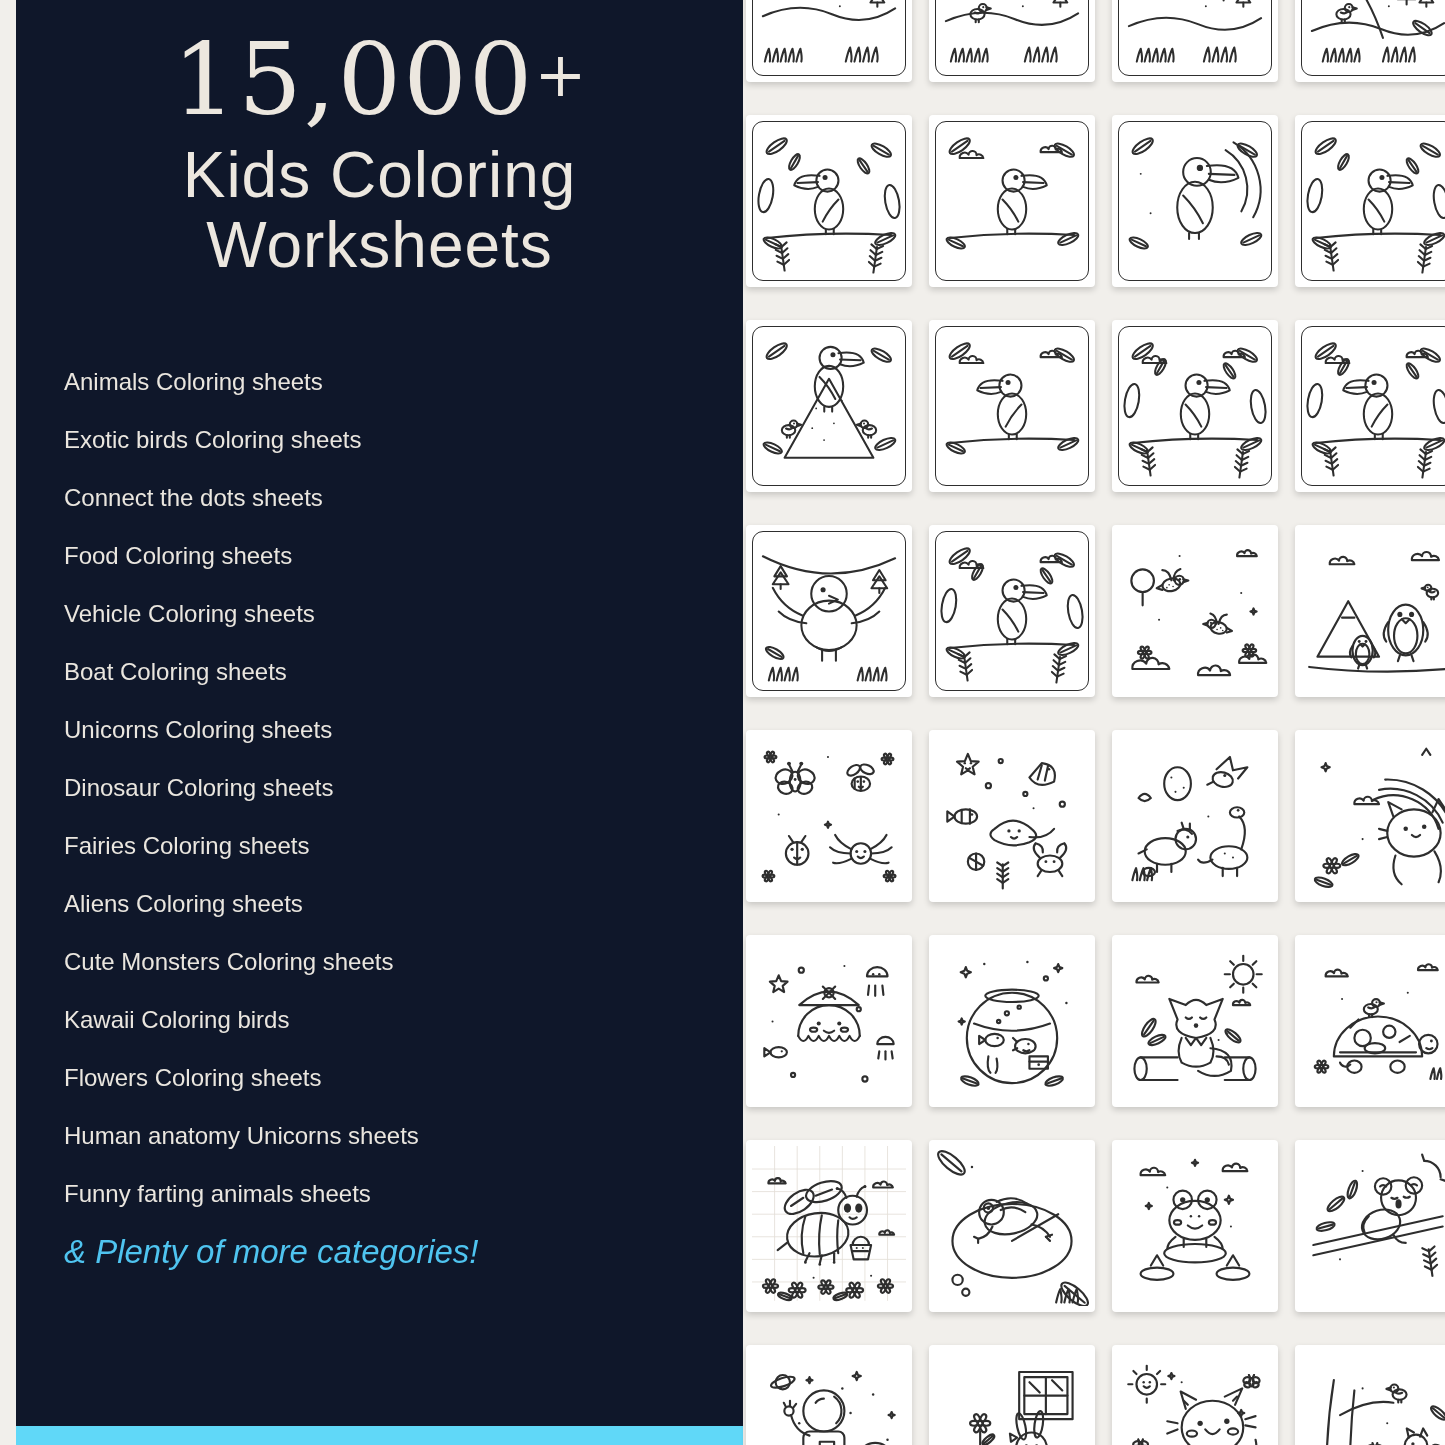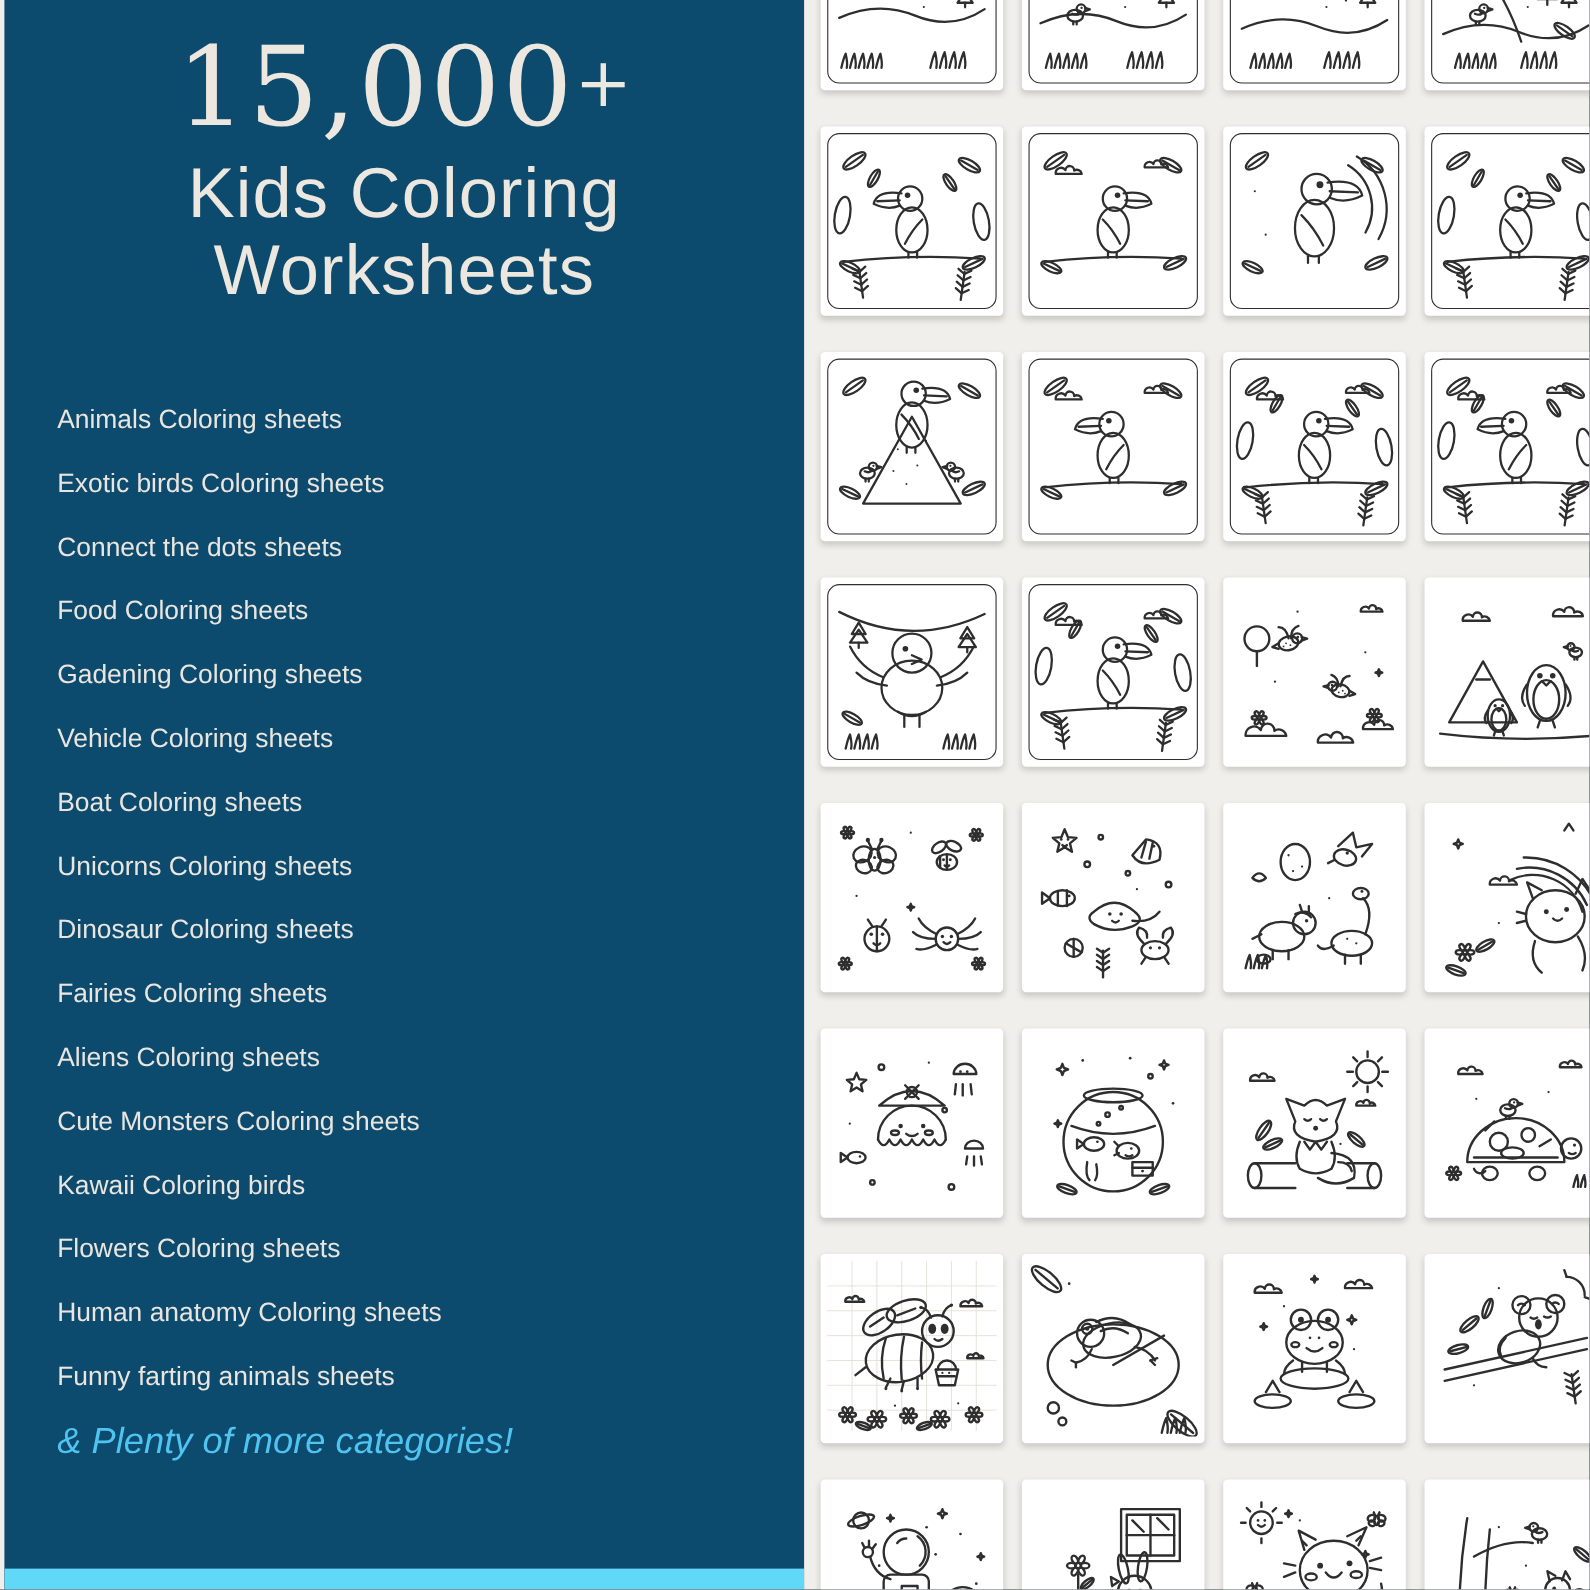--- a/index.html
+++ b/index.html
@@ -1,18 +1,18 @@
 <!DOCTYPE html>
 <html><head>
 <meta charset="utf-8">
 <style>
   html,body{margin:0;padding:0;background:#888;}
   .canvas{position:relative;width:1445px;height:1445px;overflow:hidden;background:#f1efeb;font-family:"Liberation Sans",sans-serif;}
   
-  .left-panel{position:absolute;left:4px;top:0;width:727px;height:1445px;background:#0c4a6e;color:#ece7df;overflow:hidden;}
+  .left-panel{position:absolute;left:16px;top:0;width:727px;height:1445px;background:#0f172a;color:#ece7df;overflow:hidden;}
   .title-block{text-align:center;margin-top:30px;}
   .count{font-family:"DejaVu Serif",serif;font-weight:400;font-size:100px;line-height:1.0;letter-spacing:2px;color:#ece7df;}
   .count .plus{font-size:62px;vertical-align:18px;letter-spacing:0;}
   .big-title{font-weight:400;font-size:64px;line-height:1.1;margin-top:10px;letter-spacing:1px;color:#ece7df;}
   .categories{list-style:none;margin:72px 0 0 0;padding:0 0 0 48px;font-size:24px;font-weight:400;color:#eae6df;}
   .categories li{line-height:58px;white-space:nowrap;}
   .more-note{margin:0 16px 0 48px;font-size:33px;font-style:italic;line-height:58px;color:#4fc4f0;white-space:nowrap;}
   .accent-strip{position:absolute;left:0;bottom:0;width:727px;height:19px;background:#60d8f8;}
   
   .grid-panel{position:absolute;left:746px;top:-90px;display:grid;grid-template-columns:repeat(4,166px);gap:33px 17px;}
@@ -35,31 +35,30 @@
       <div class="big-title">
         <div>Kids Coloring</div>
         <div>Worksheets</div>
       </div>
     </div>
     <ul class="categories" id="category-list">
         <li>Animals Coloring sheets</li>
         <li>Exotic birds Coloring sheets</li>
         <li>Connect the dots sheets</li>
         <li>Food Coloring sheets</li>
-        <li>Gadening Coloring sheets</li>
         <li>Vehicle Coloring sheets</li>
         <li>Boat Coloring sheets</li>
         <li>Unicorns Coloring sheets</li>
         <li>Dinosaur Coloring sheets</li>
         <li>Fairies Coloring sheets</li>
         <li>Aliens Coloring sheets</li>
         <li>Cute Monsters Coloring sheets</li>
         <li>Kawaii Coloring birds</li>
         <li>Flowers Coloring sheets</li>
-        <li>Human anatomy Coloring sheets</li>
+        <li>Human anatomy Unicorns sheets</li>
         <li>Funny farting animals sheets</li>
       </ul>
     <div class="more-note">&amp; Plenty of more categories!</div>
     <div class="accent-strip"></div>
   </aside>
   <main class="grid-panel" id="grid-panel">
       <div class="card" aria-label="Meadow and pond scene with butterflies">
         <div class="frame">
           <div class="art">
             <svg viewBox="0 0 150 155" preserveAspectRatio="xMidYMid meet">

